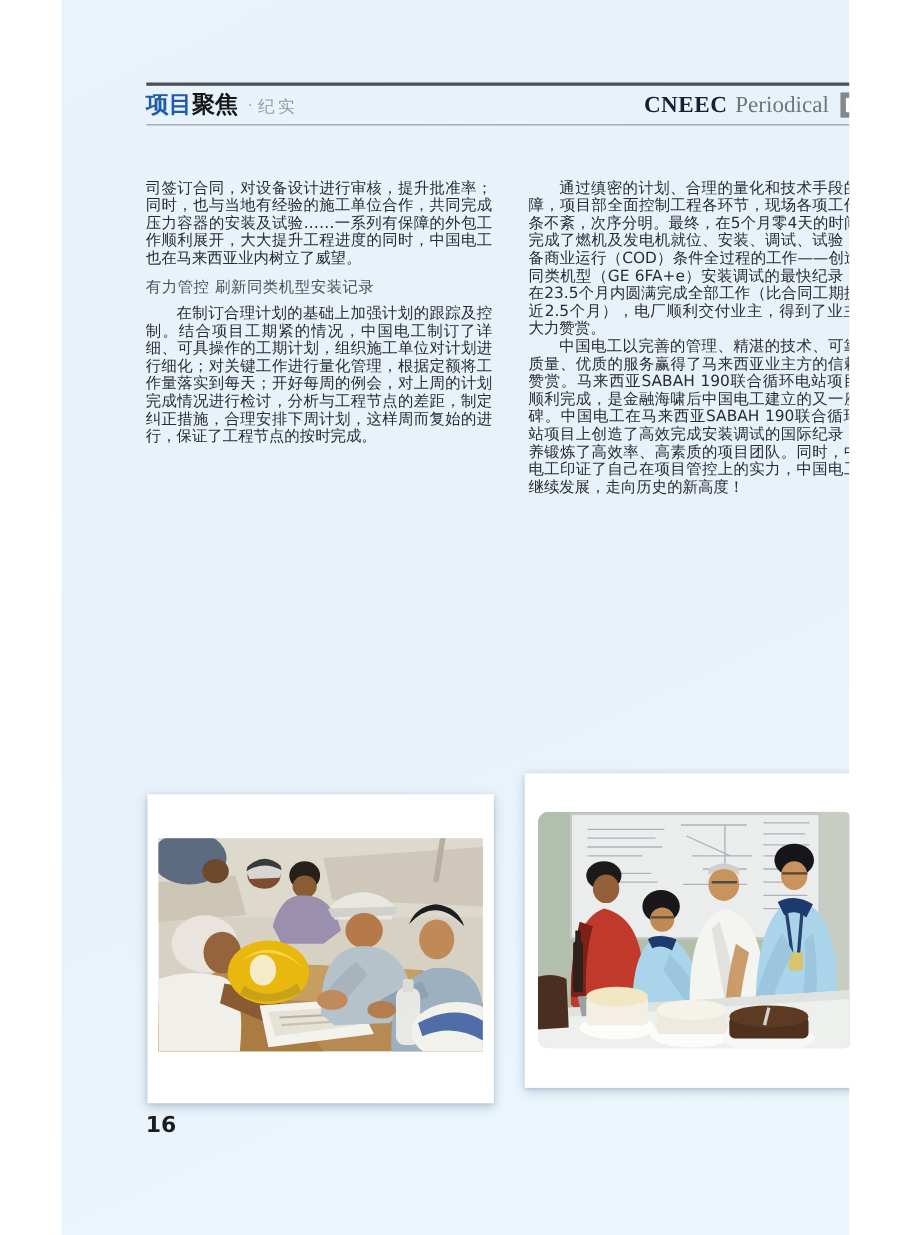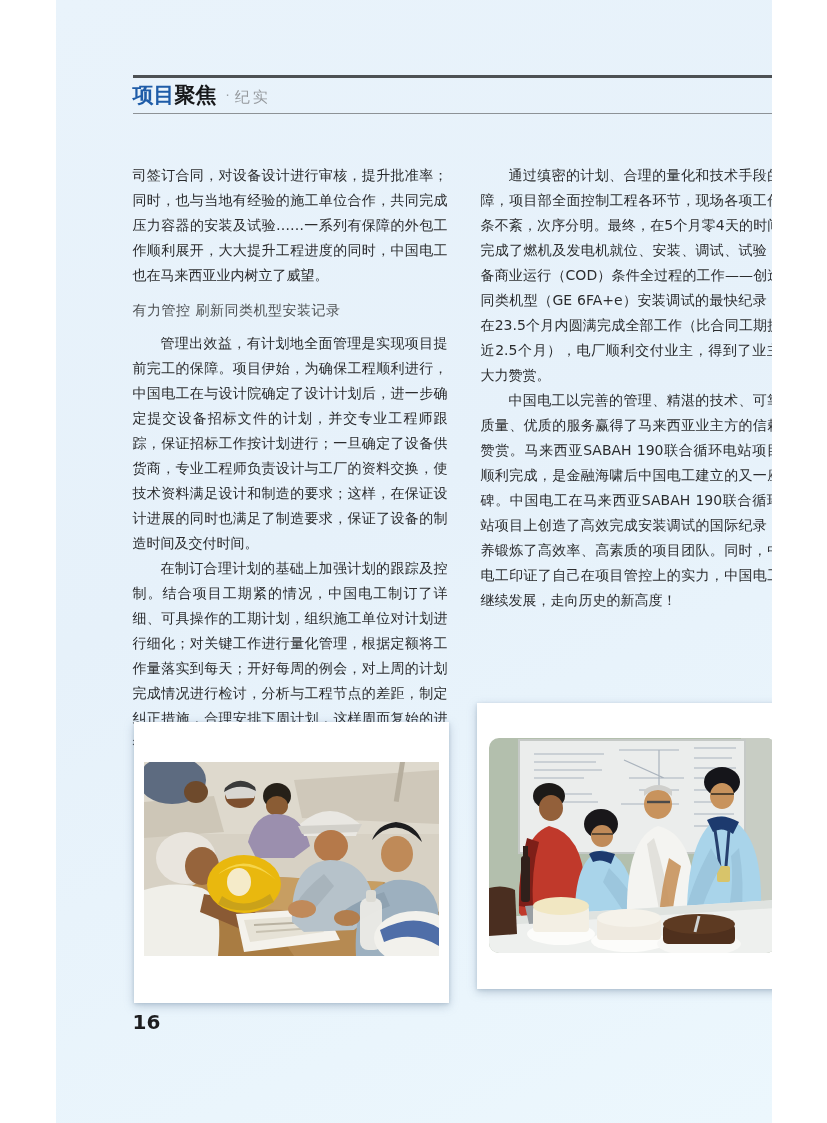--- a/index.html
+++ b/index.html
@@ -26,21 +26,21 @@
   .t-dot   { color:#9aa0a5; font-weight:normal; font-size:13px; margin:0 5px 0 9px; vertical-align:2px; }
   .t-gray  { color:#95999d; font-weight:normal; font-size:15px; letter-spacing:3px; }
   .header-right { display:flex; align-items:center; font-family:"Liberation Serif","DejaVu Serif",serif; font-size:21px; white-space:nowrap; }
   .brand { color:#16202f; font-weight:bold; letter-spacing:0.5px; }
   .brand-suffix { color:#6f757c; margin-left:7px; }
   .brand-square { width:23px; height:23px; border:5px solid #84888c; background:#fdfdfd; margin-left:10px; display:inline-block; }
 
   
   .col {
     position:absolute; top:163px; width:315px;
-    font-size:14px; line-height:25px; color:#2b2c2e;
+    font-size:14px; line-height:16px; color:#2b2c2e;
     text-align:justify;
   }
   .col-left  { left:77px; }
   .col-right { left:419px;margin-left:6px; }
   .col p { margin:0; text-indent:2em; }
   .col p.no-indent { text-indent:0; }
   .col h2 {
     font-size:14px; font-weight:500; color:#4f5254;
     margin:10px 0 8px 0; letter-spacing:0.5px; text-align:left;
   }
@@ -62,27 +62,31 @@
 </head>
 <body>
 
 <div class="page">
 
   <div class="rule-thick"></div>
   <div class="header-row">
     <div class="header-left">
       <span class="t-blue">项目</span><span class="t-black">聚焦</span><span class="t-dot">·</span><span class="t-gray">纪实</span>
     </div>
+    <div class="header-right">
+      <span class="brand">CNEEC</span>
+      <span class="brand-suffix">Periodical</span>
+      <span class="brand-square"></span>
+    </div>
   </div>
   <div class="rule-thin"></div>
 
   <div class="col col-left">
     <p class="no-indent">司签订合同，对设备设计进行审核，提升批准率；同时，也与当地有经验的施工单位合作，共同完成压力容器的安装及试验……一系列有保障的外包工作顺利展开，大大提升工程进度的同时，中国电工也在马来西亚业内树立了威望。</p>
     <h2>有力管控 刷新同类机型安装记录</h2>
-    <p>管理出效益，有计划地全面管理是实现项目提前完工的保障。项目伊始，为确保工程顺利进行，中国电工在与设计院确定了设计计划后，进一步确定提交设备招标文件的计划，并交专业工程师跟踪，保证招标工作按计划进行；一旦确定了设备供货商，专业工程师负责设计与工厂的资料交换，使技术资料满足设计和制造的要求；这样，在保证设计进展的同时也满足了制造要求，保证了设备的制造时间及交付时间。</p>
     <p>在制订合理计划的基础上加强计划的跟踪及控制。结合项目工期紧的情况，中国电工制订了详细、可具操作的工期计划，组织施工单位对计划进行细化；对关键工作进行量化管理，根据定额将工作量落实到每天；开好每周的例会，对上周的计划完成情况进行检讨，分析与工程节点的差距，制定纠正措施，合理安排下周计划，这样周而复始的进行，保证了工程节点的按时完成。</p>
   </div>
 
   <div class="col col-right">
     <p>通过缜密的计划、合理的量化和技术手段的保障，项目部全面控制工程各环节，现场各项工作有条不紊，次序分明。最终，在5个月零4天的时间内完成了燃机及发电机就位、安装、调试、试验，具备商业运行（COD）条件全过程的工作——创造了同类机型（GE 6FA+e）安装调试的最快纪录，并在23.5个月内圆满完成全部工作（比合同工期提前近2.5个月），电厂顺利交付业主，得到了业主的大力赞赏。</p>
     <p>中国电工以完善的管理、精湛的技术、可靠的质量、优质的服务赢得了马来西亚业主方的信赖与赞赏。马来西亚SABAH 190联合循环电站项目的顺利完成，是金融海啸后中国电工建立的又一座丰碑。中国电工在马来西亚SABAH 190联合循环电站项目上创造了高效完成安装调试的国际纪录，培养锻炼了高效率、高素质的项目团队。同时，中国电工印证了自己在项目管控上的实力，中国电工将继续发展，走向历史的新高度！</p>
   </div>
 
   <figure class="photo-card photo-card-left" style="margin:0">
     <svg class="photo-img-left" width="295" height="194" viewBox="0 0 295 194">

